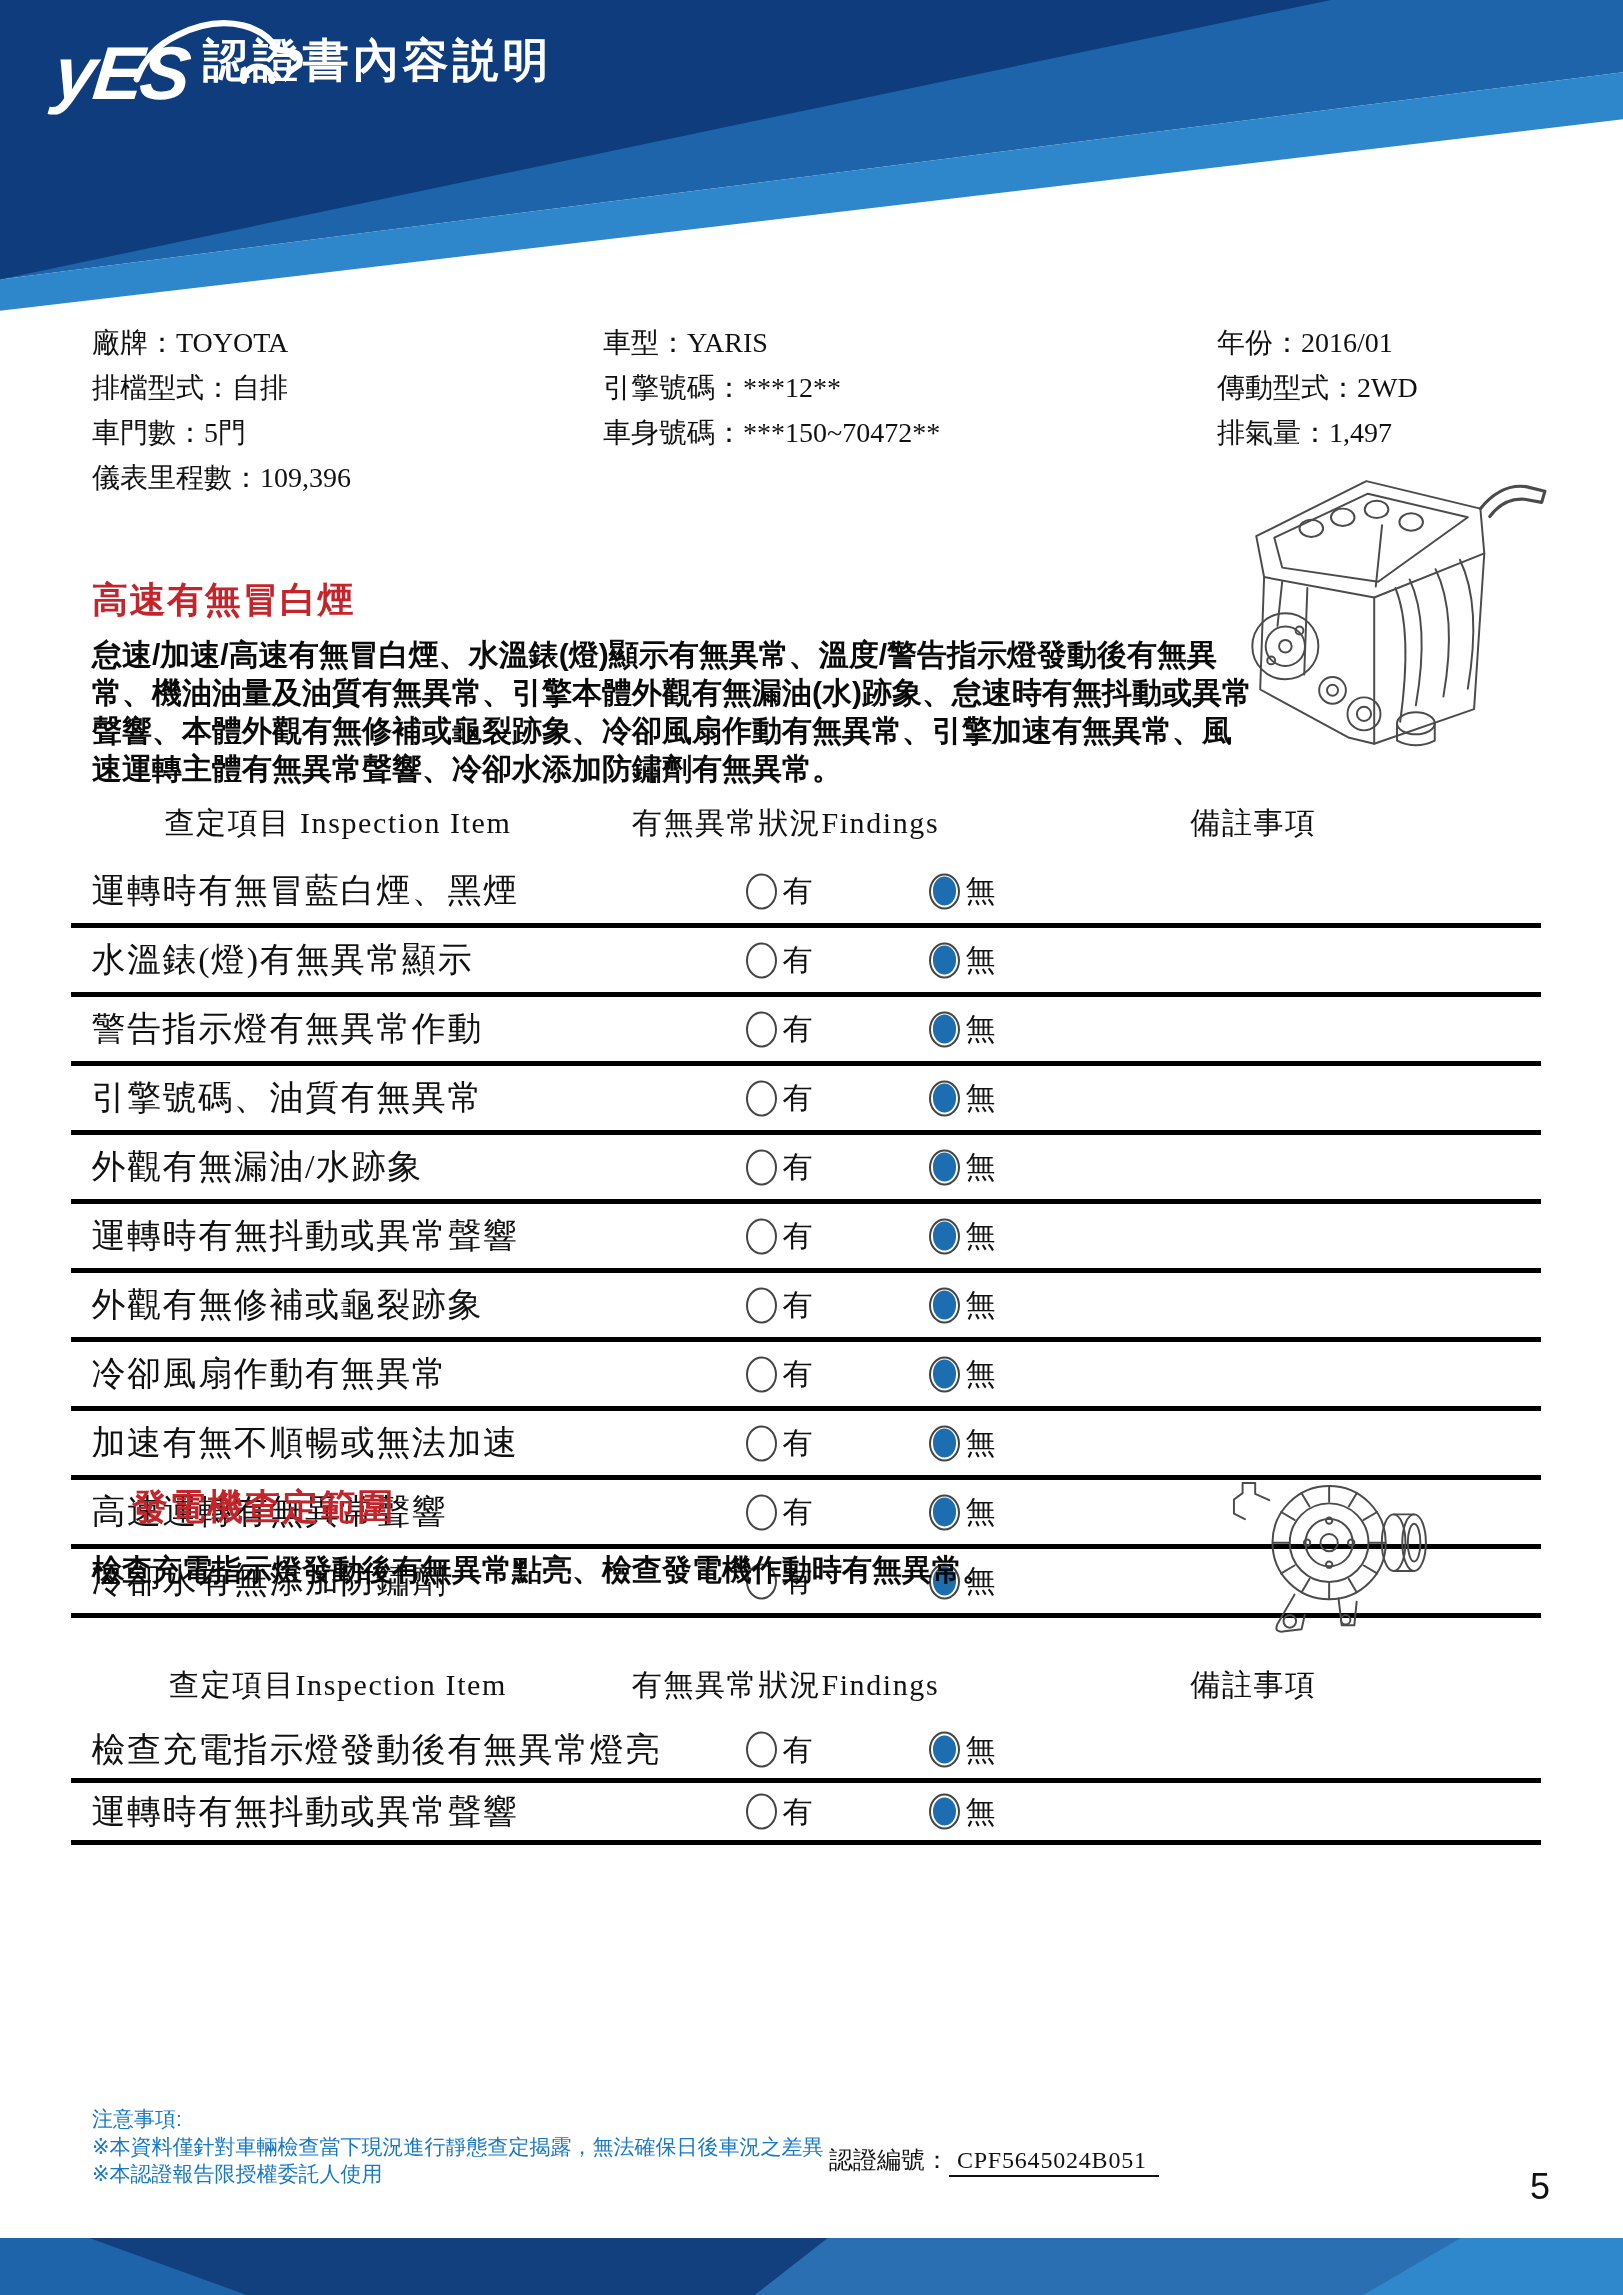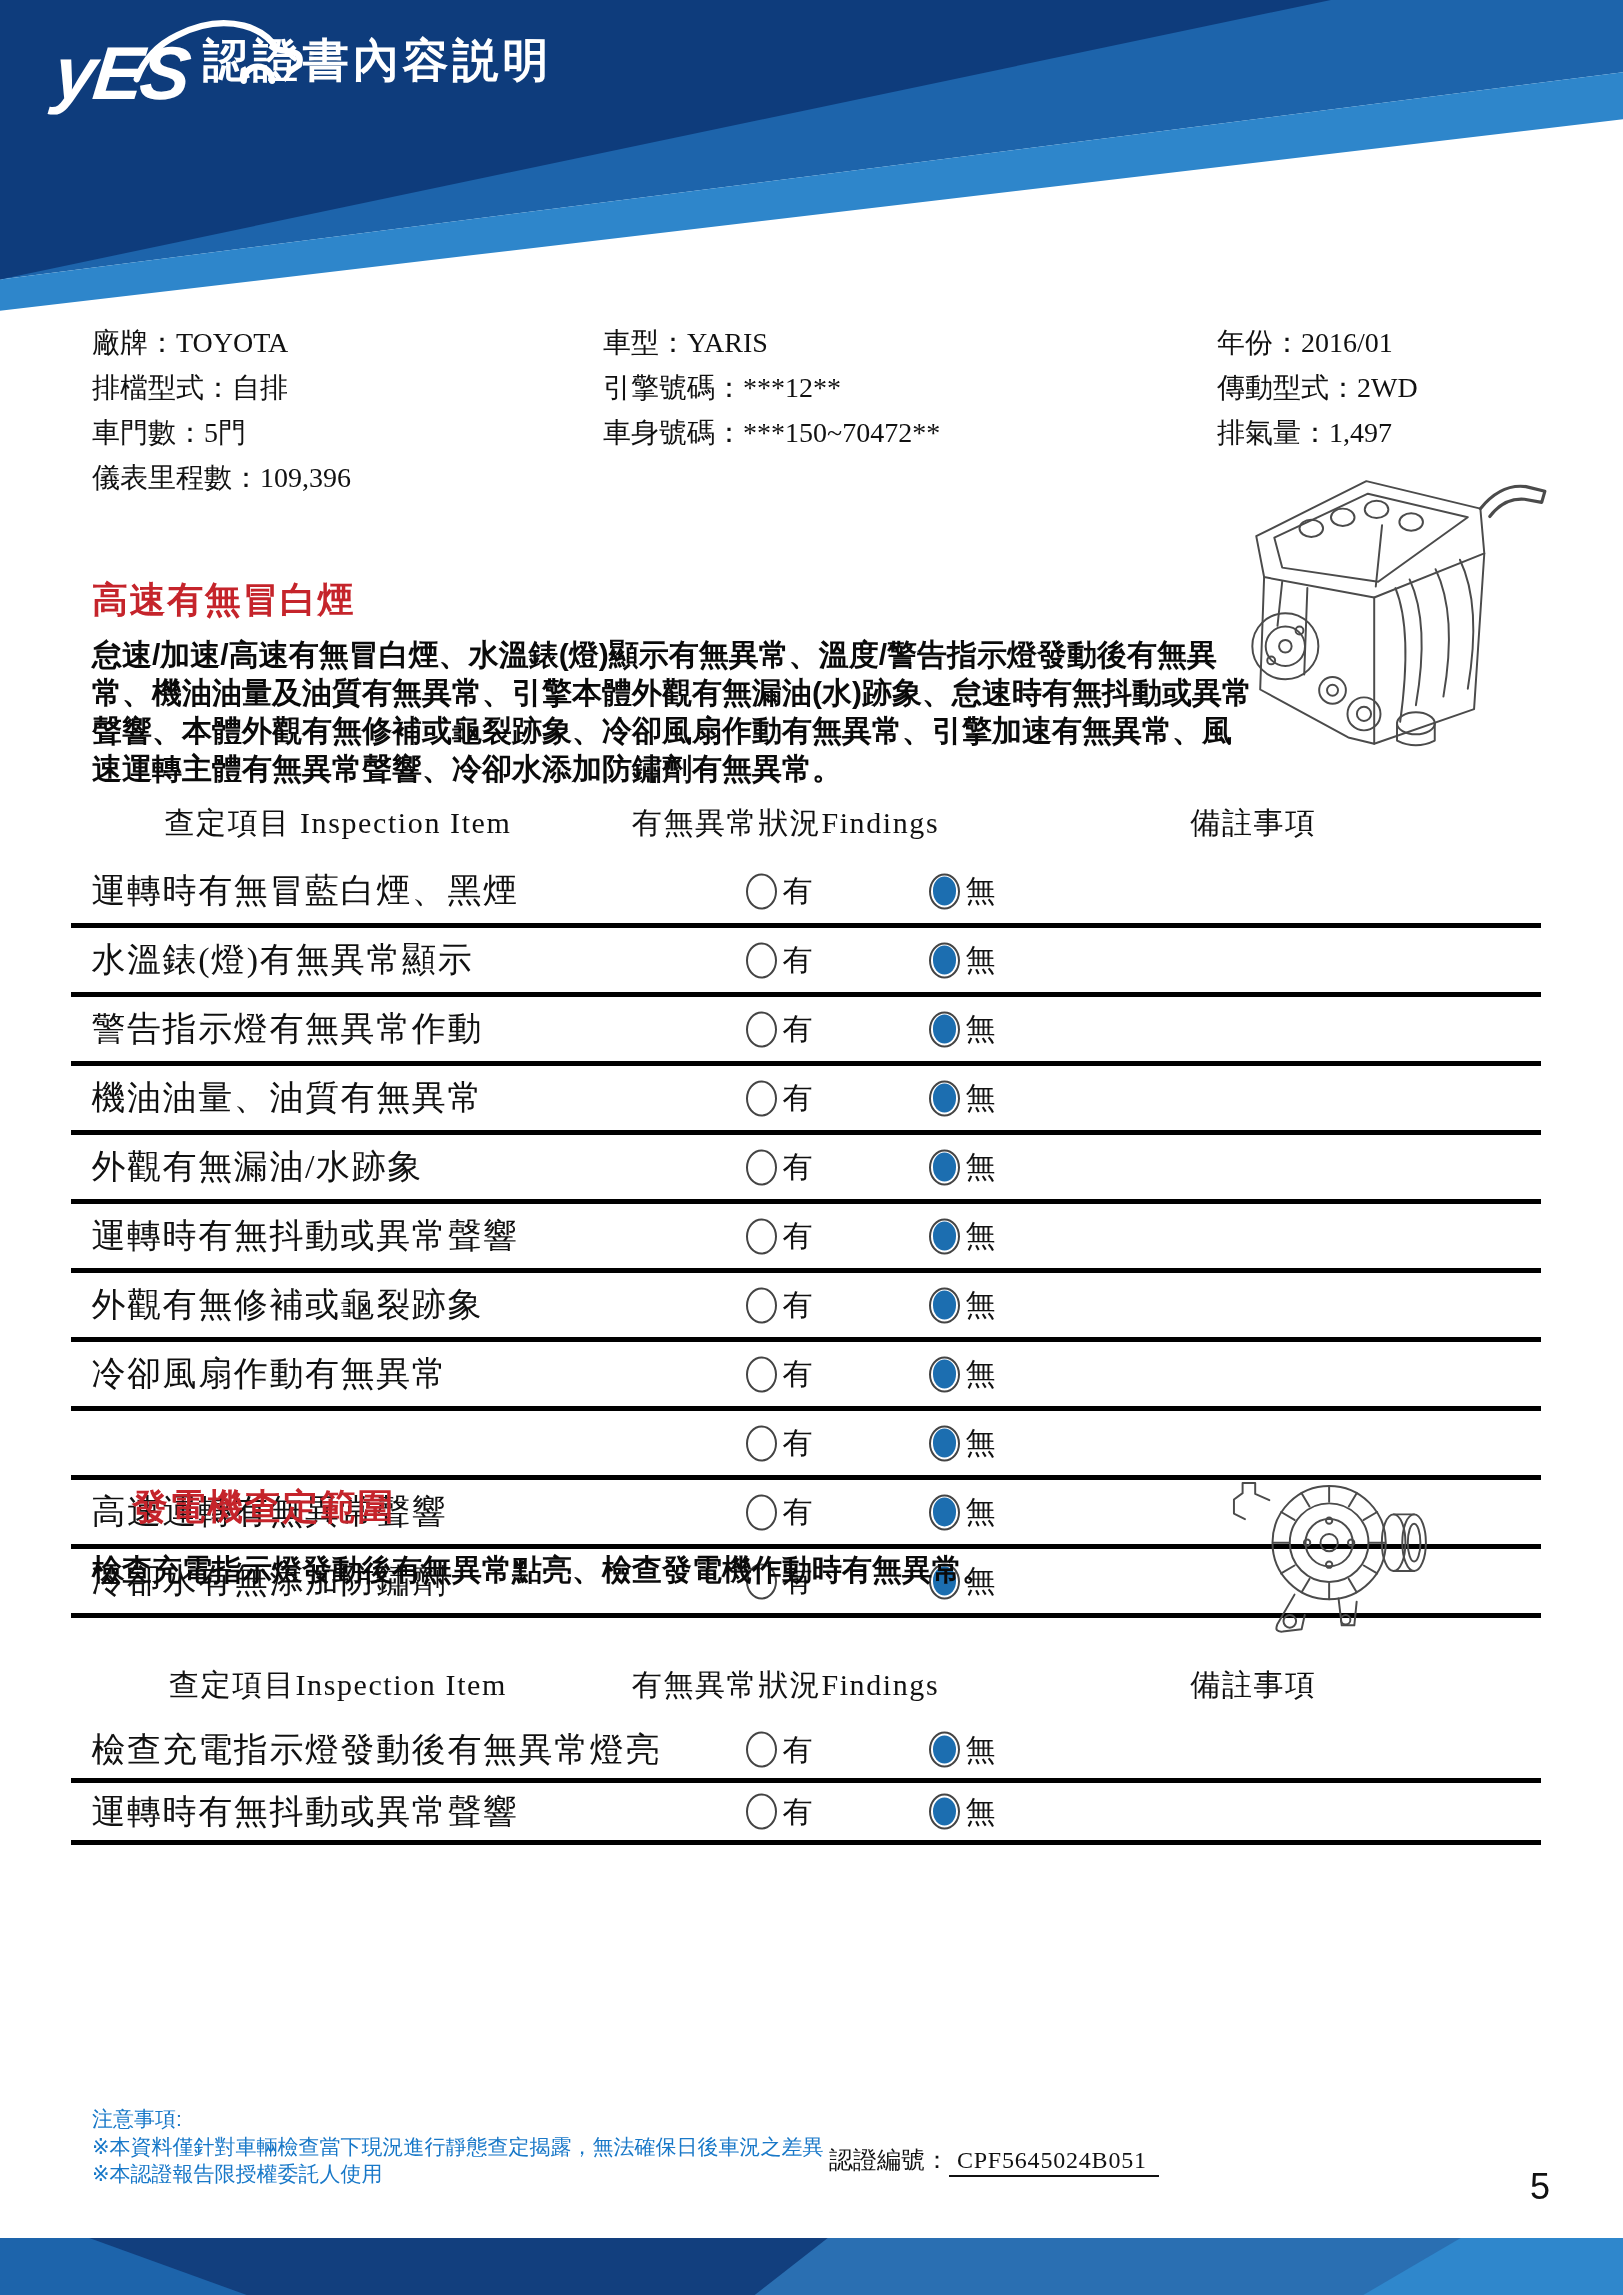--- a/index.html
+++ b/index.html
@@ -171,21 +171,21 @@
       <span class="item">水溫錶(燈)有無異常顯示</span>
       <span class="rgroup g1"><span class="radio"></span><span class="rlabel">有</span></span>
       <span class="rgroup g2"><span class="radio sel"></span><span class="rlabel">無</span></span>
     </div>
     <div class="trow">
       <span class="item">警告指示燈有無異常作動</span>
       <span class="rgroup g1"><span class="radio"></span><span class="rlabel">有</span></span>
       <span class="rgroup g2"><span class="radio sel"></span><span class="rlabel">無</span></span>
     </div>
     <div class="trow">
-      <span class="item">機油油量、油質有無異常</span>
+      <span class="item">引擎號碼、油質有無異常</span>
       <span class="rgroup g1"><span class="radio"></span><span class="rlabel">有</span></span>
       <span class="rgroup g2"><span class="radio sel"></span><span class="rlabel">無</span></span>
     </div>
     <div class="trow">
       <span class="item">外觀有無漏油/水跡象</span>
       <span class="rgroup g1"><span class="radio"></span><span class="rlabel">有</span></span>
       <span class="rgroup g2"><span class="radio sel"></span><span class="rlabel">無</span></span>
     </div>
     <div class="trow">
       <span class="item">運轉時有無抖動或異常聲響</span>
@@ -196,20 +196,21 @@
       <span class="item">外觀有無修補或龜裂跡象</span>
       <span class="rgroup g1"><span class="radio"></span><span class="rlabel">有</span></span>
       <span class="rgroup g2"><span class="radio sel"></span><span class="rlabel">無</span></span>
     </div>
     <div class="trow">
       <span class="item">冷卻風扇作動有無異常</span>
       <span class="rgroup g1"><span class="radio"></span><span class="rlabel">有</span></span>
       <span class="rgroup g2"><span class="radio sel"></span><span class="rlabel">無</span></span>
     </div>
     <div class="trow">
+      <span class="item">加速有無不順暢或無法加速</span>
       <span class="rgroup g1"><span class="radio"></span><span class="rlabel">有</span></span>
       <span class="rgroup g2"><span class="radio sel"></span><span class="rlabel">無</span></span>
     </div>
     <div class="trow">
       <span class="item">高速運轉有無異常聲響</span>
       <span class="rgroup g1"><span class="radio"></span><span class="rlabel">有</span></span>
       <span class="rgroup g2"><span class="radio sel"></span><span class="rlabel">無</span></span>
     </div>
     <div class="trow">
       <span class="item">冷卻水有無添加防鏽劑</span>

